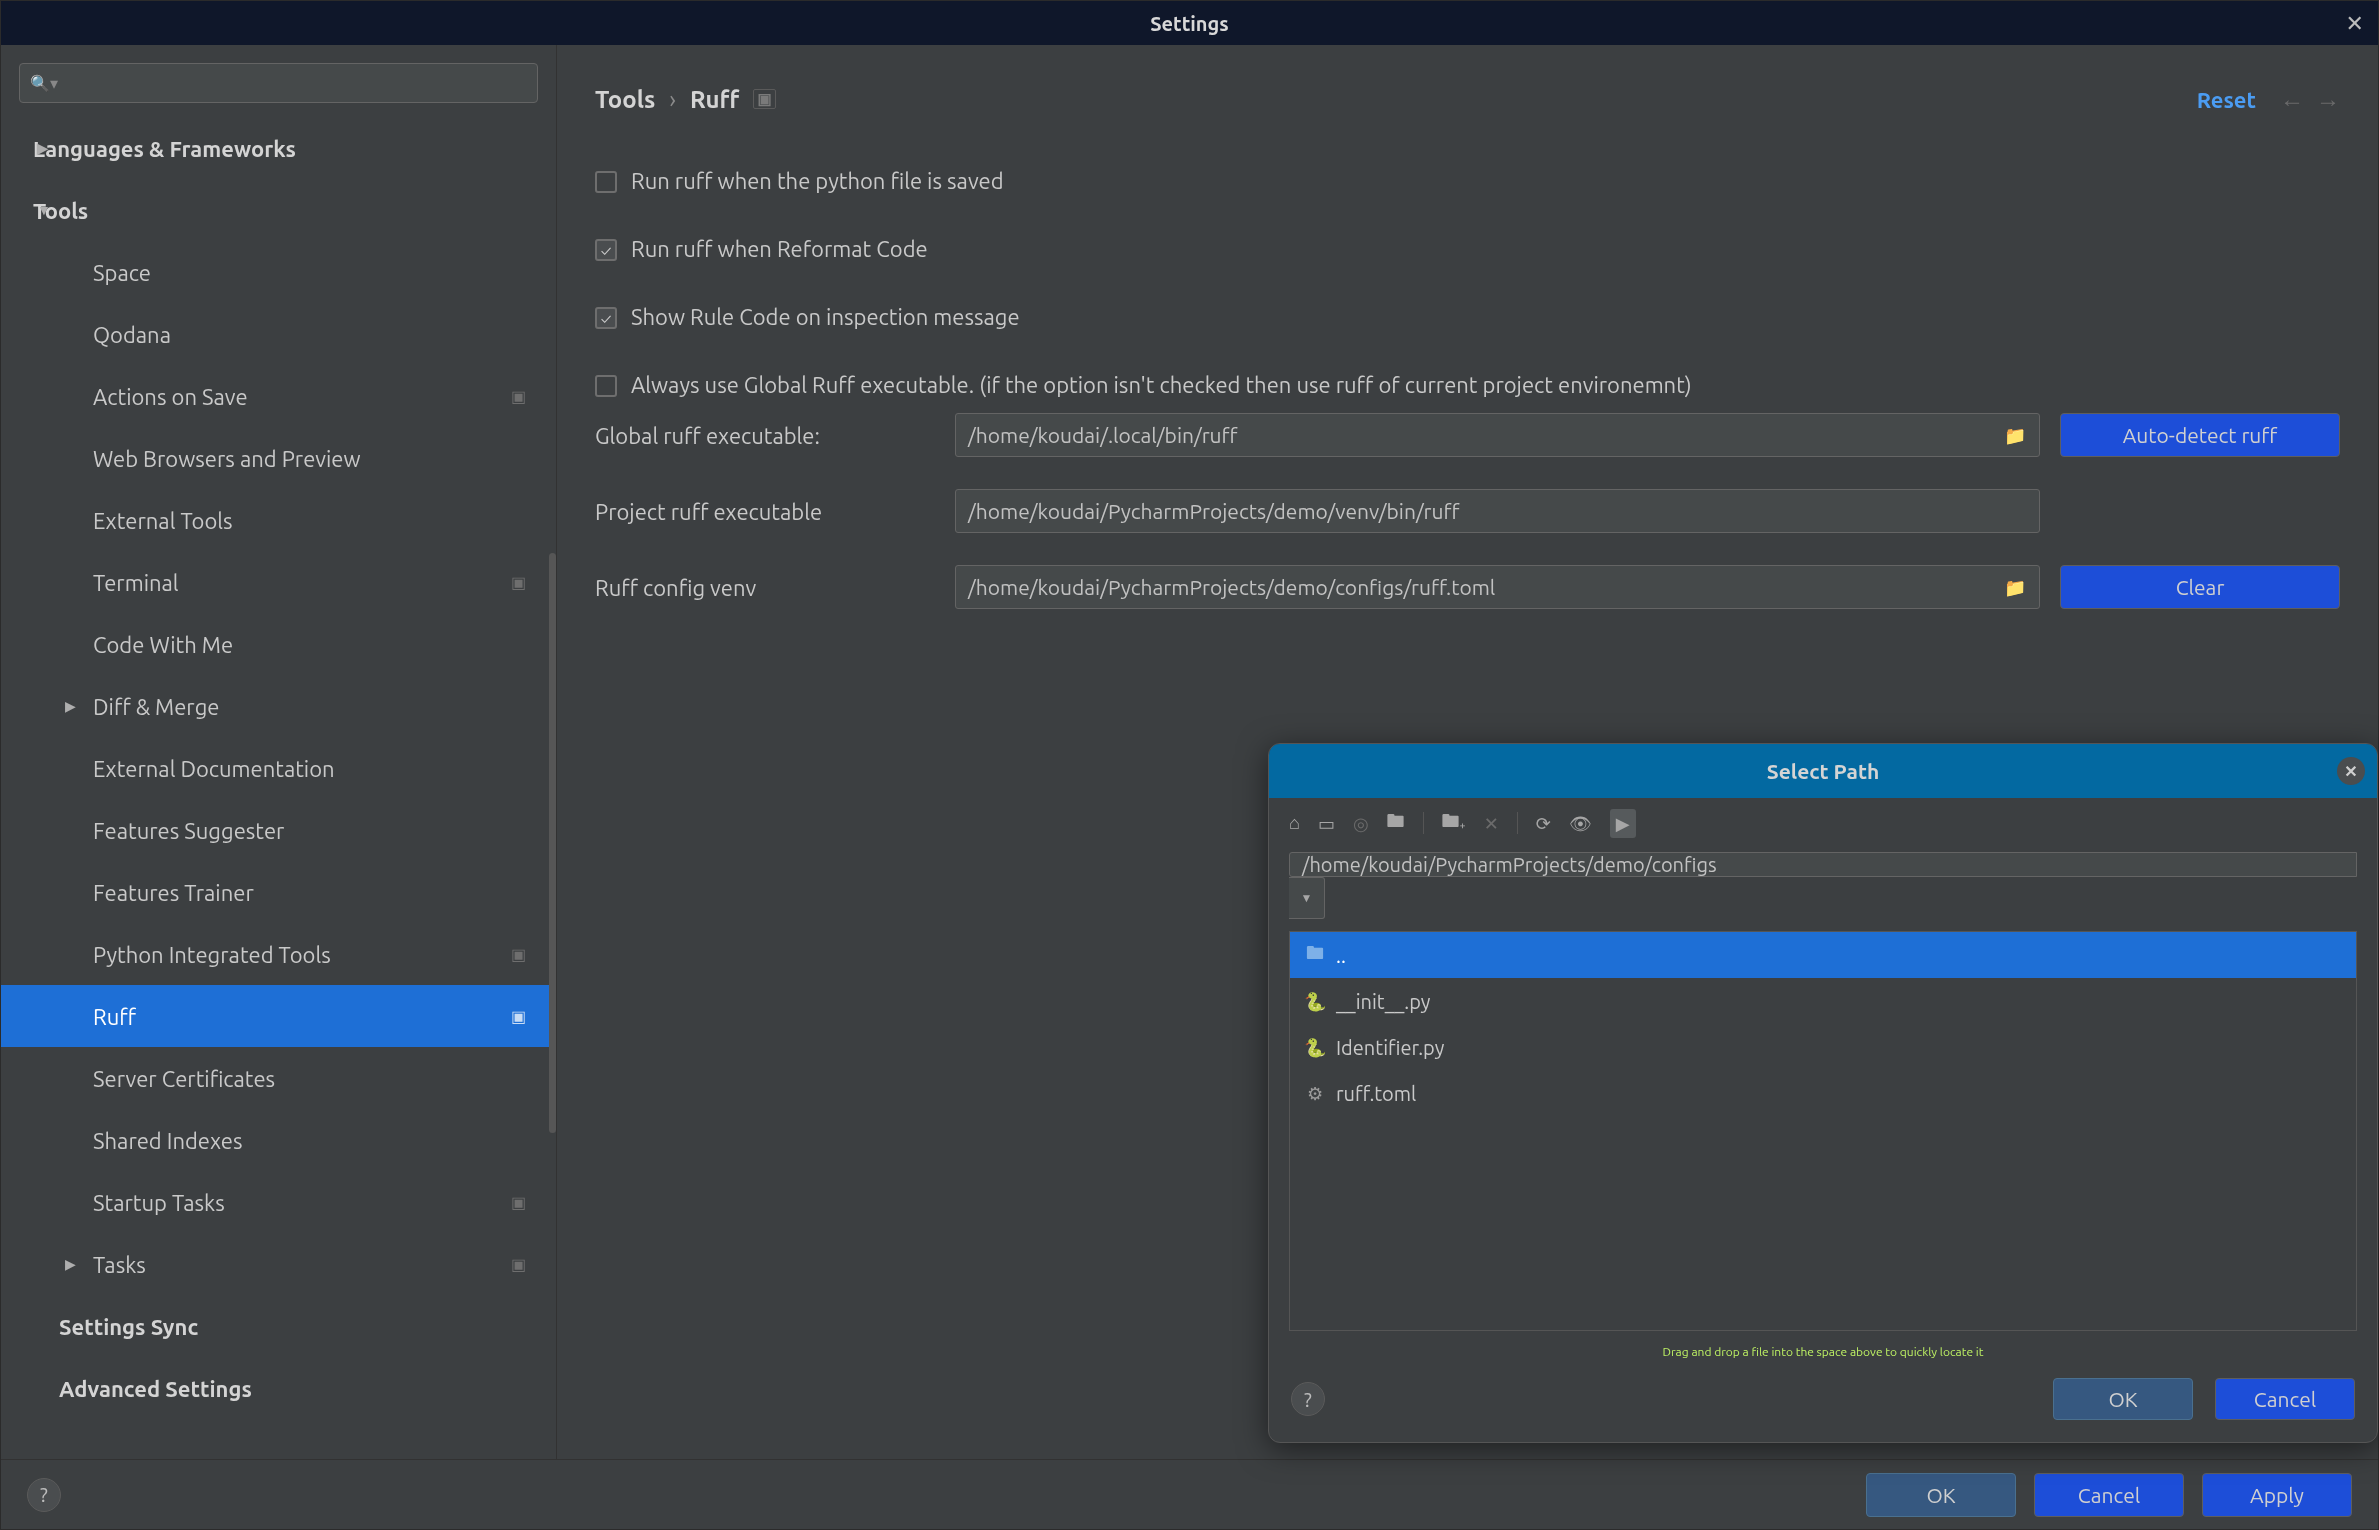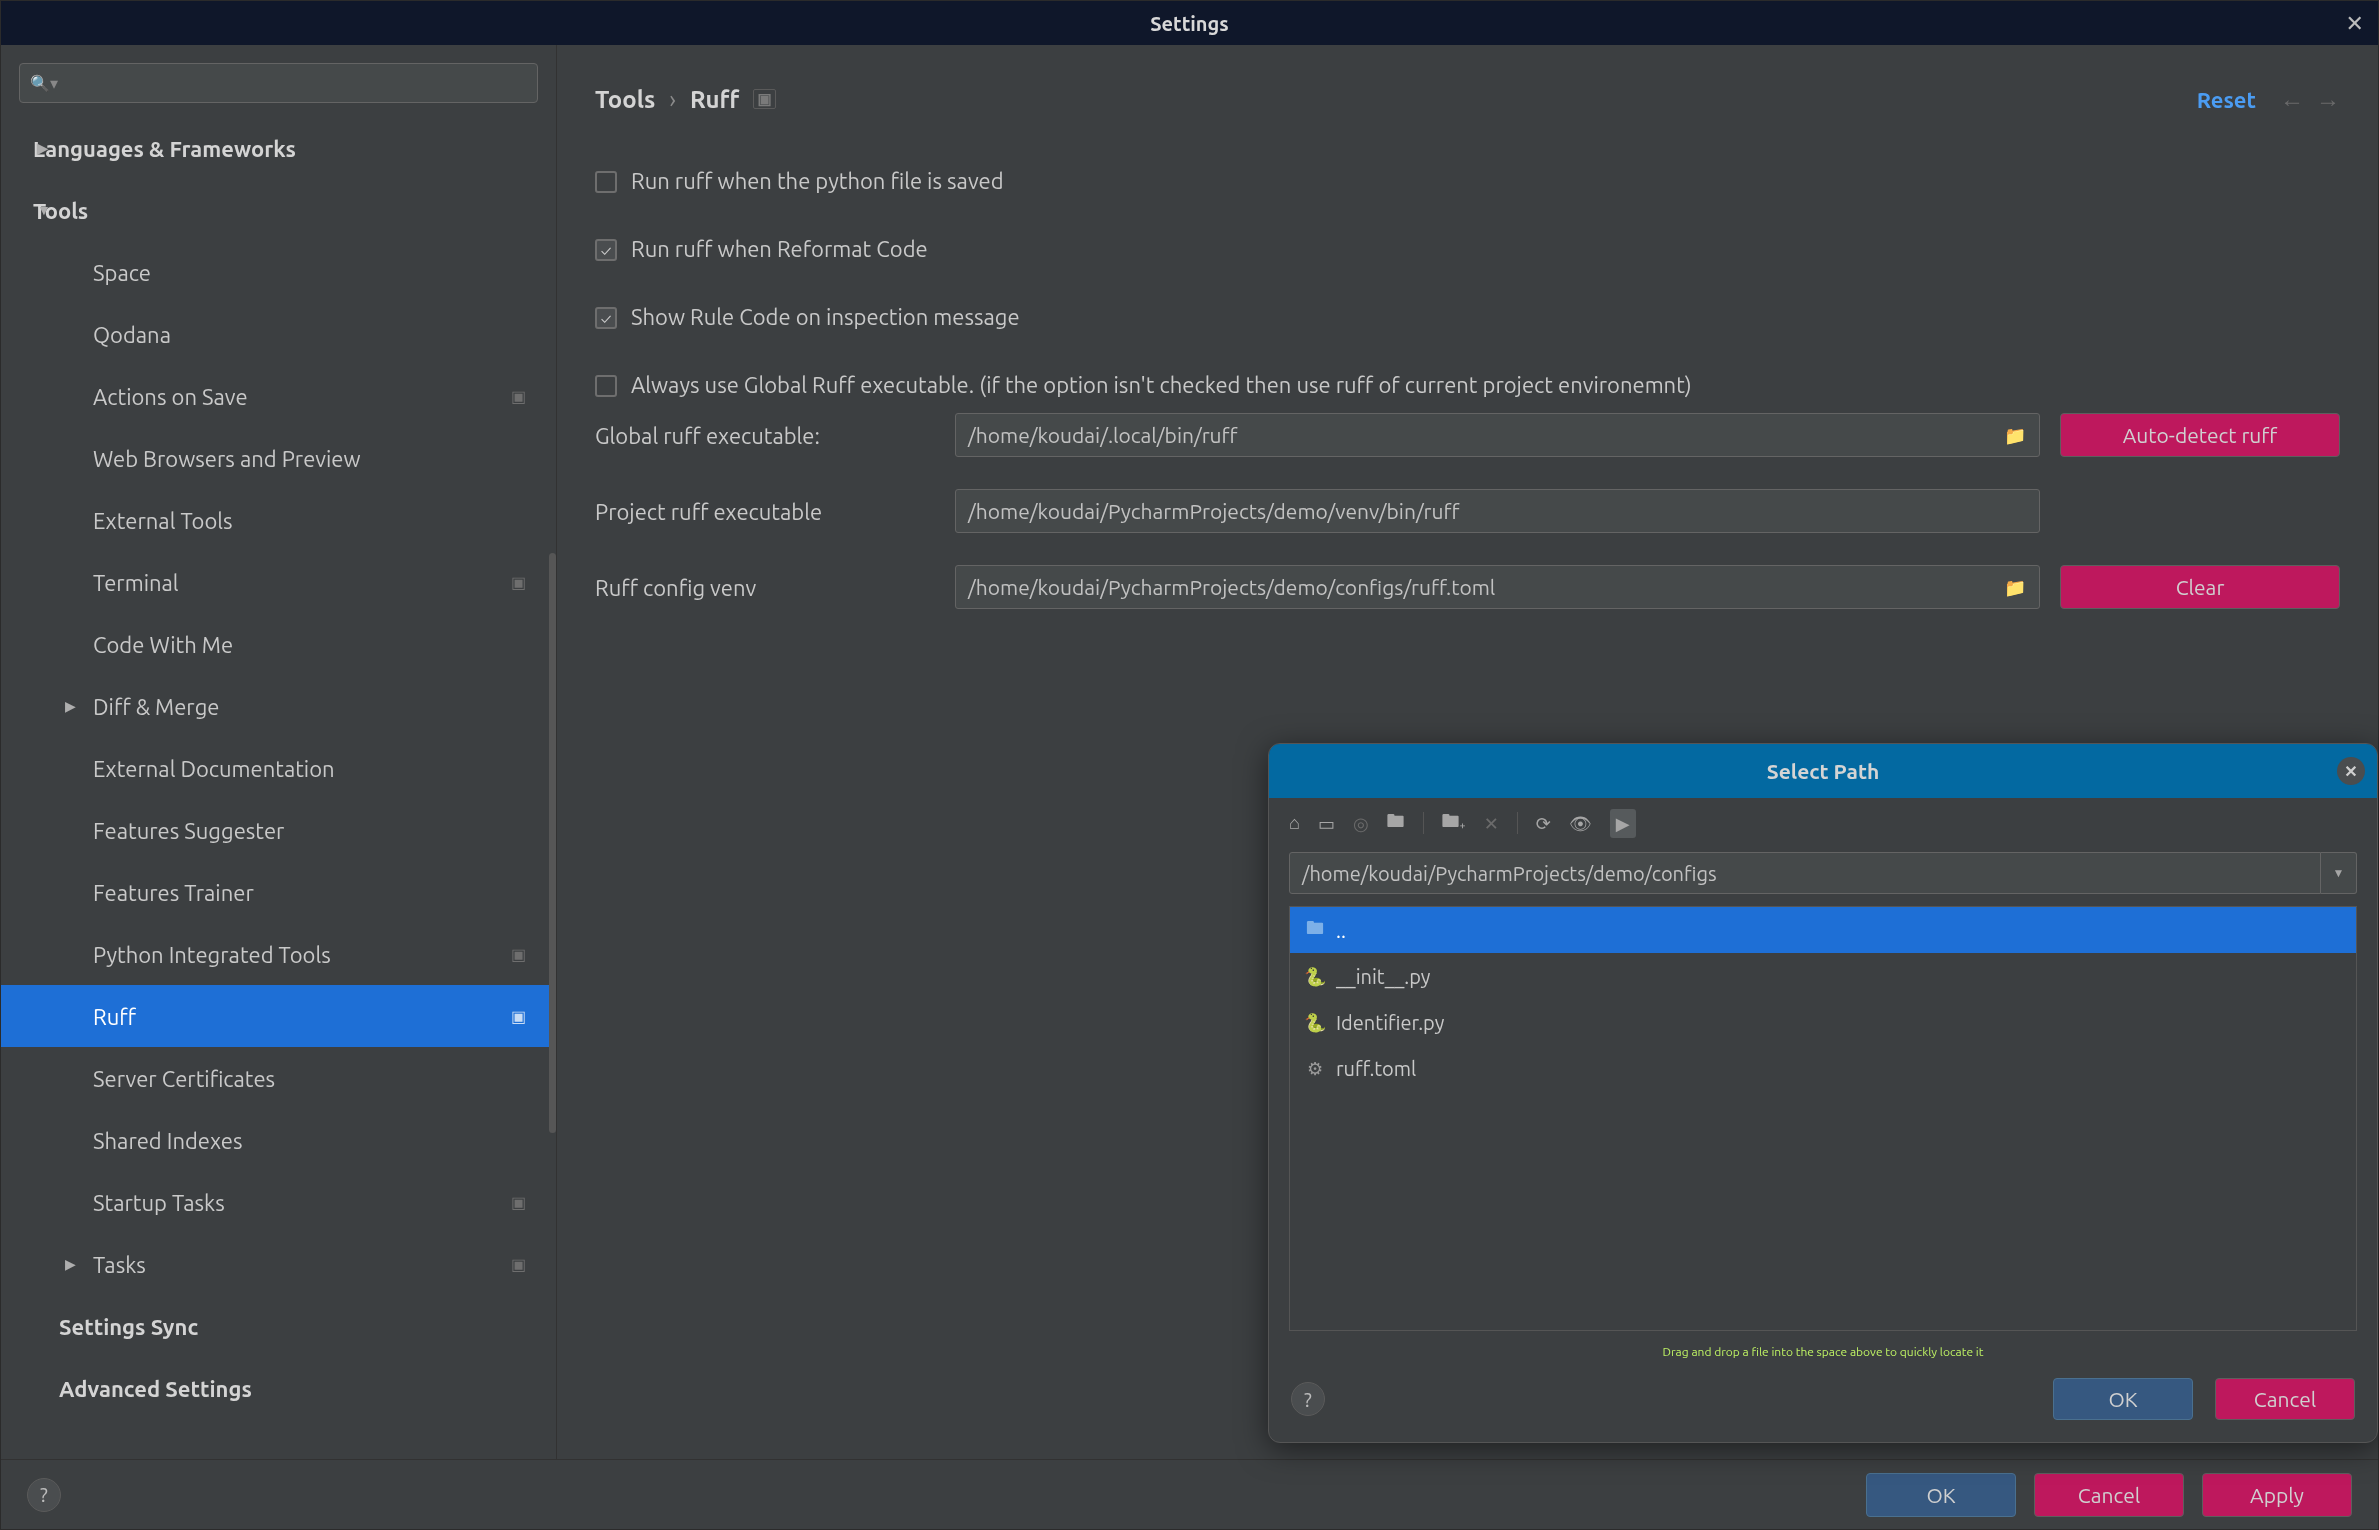--- a/index.html
+++ b/index.html
@@ -167,21 +167,21 @@
     position: relative;
   }
   .text-field .folder-ic {
     position: absolute; right: 12px;
     color: #828282; font-size: 18px;
   }
   .btn {
     height: 44px;
     padding: 0 30px;
     border: 1px solid #5e5e5e;
-    background: #be185d;
+    background: #1d4ed8;
     border-radius: 4px;
     color: #d0d0d0;
     font-size: 21px;
     display: inline-flex; align-items: center; justify-content: center;
     cursor: pointer;
     white-space: nowrap;
   }
   .btn.side { width: 280px; }
   .btn.primary { background: #365880; border-color: #4a708f; }
   
@@ -218,20 +218,21 @@
   }
   .tb-ic { font-size: 18px; color: #a6a6a6; cursor: pointer; }
   .tb-sep { width:1px; height:22px; background:#555; }
   .tb-ic.pressed {
     background: #565a5c; border-radius: 3px; padding: 4px 6px;
   }
   .tb-ic.dim { color:#6b6b6b; }
   .dialog-path-row {
     padding: 4px 20px 12px 20px;
     display: flex;
+    flex-direction: column;
   }
   .path-combo {
     flex: 1;
     height: 42px;
     background: #45494a;
     border: 1px solid #646464;
     border-radius: 3px;
     display: flex; align-items: center;
     padding: 0 12px;
     color: #c2c2c2; font-size: 20px;

